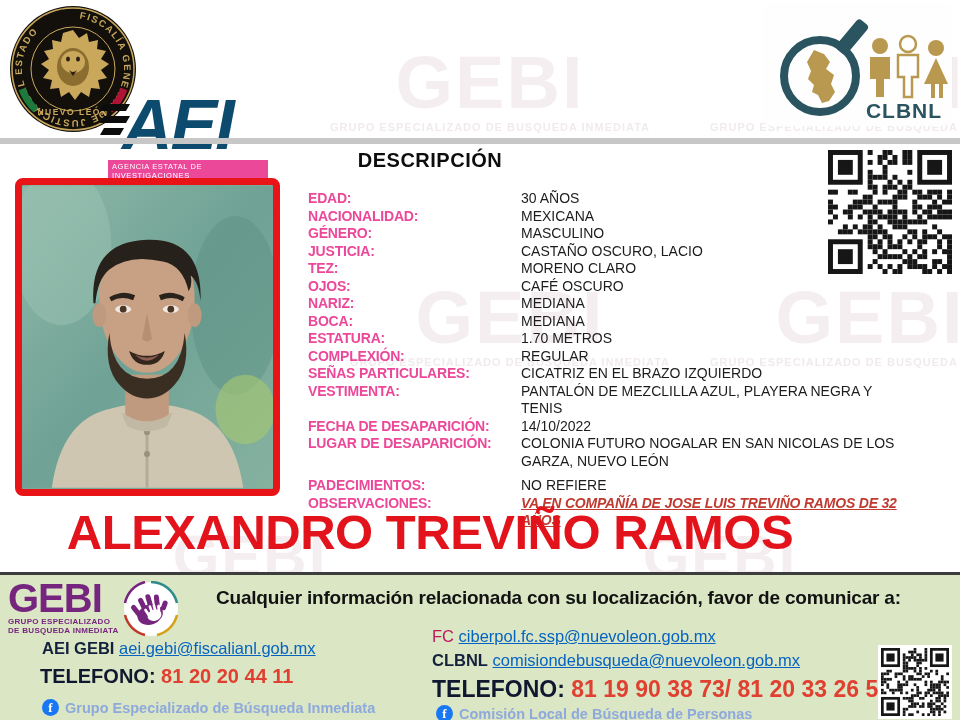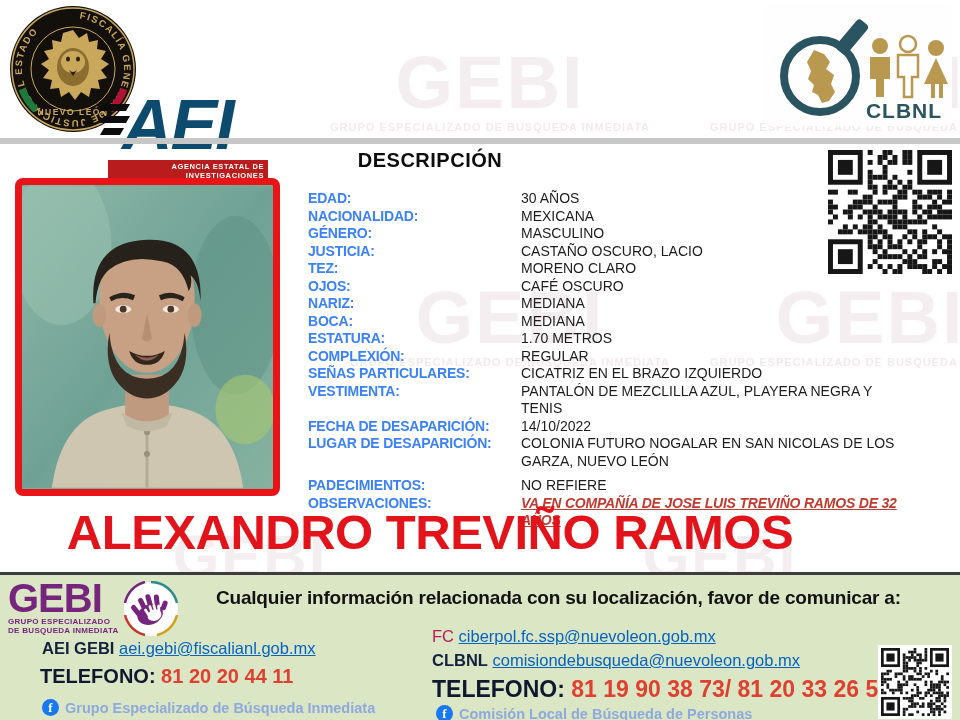--- a/index.html
+++ b/index.html
@@ -17,42 +17,42 @@
                  color:rgba(186,150,160,0.20); margin-top:4px;text-align:center; }
   .wm.small .wm-text { font-size:60px; }
   
   .header { position:absolute; top:0; left:0; width:960px; height:138px; z-index:2; }
   .seal { position:absolute; left:8px; top:4px; width:130px; height:130px; }
   .aei  { position:absolute; left:108px; top:56px; width:160px; }
   .aei .aei-word { font-size:70px; font-weight:900; font-style:italic; color:#0c4a6e;
                    letter-spacing:-2px; line-height:0.95; padding-left:14px; position:relative;margin-top:36px;}
   .aei .speed { position:absolute; left:-6px; width:26px; height:7px; background:#0c0c0c; transform:skewX(-30deg);}
   .aei .s1{top:12px;} .aei .s2{top:24px;} .aei .s3{top:36px; width:20px;}
-  .aei .aei-caption { margin-top:1px; background:#b91c1c; color:#fff; font-size:7.5px;
-                      font-weight:700; letter-spacing:0.6px; padding:2px 4px; text-align:right; }
+  .aei .aei-caption { margin-top:1px; background:#ec4899; color:#fff; font-size:7.5px;
+                      font-weight:400; letter-spacing:0.6px; padding:2px 4px; text-align:left; }
   .hdr-title { position:absolute; left:235px; right:215px; top:18px; text-align:center;
                font-size:30px; font-weight:800; letter-spacing:2.5px; color:#b92025; }
   .hdr-sub   { position:absolute; left:235px; right:215px; top:84px; text-align:center;
                font-size:21px; font-weight:800; color:#101010; }
   .clbnl-card { position:absolute; right:8px; top:2px; width:190px; height:124px;
                 background:#fefefe; border-radius:10px; }
   
   .hdr-divider { position:absolute; top:138px; left:0; width:960px; height:6px;
                  background:#c7c7c7; z-index:2; }
   
   .body { position:absolute; top:144px; left:0; width:860px; height:430px; z-index:2; }
   .desc-heading { position:absolute; top:5px; left:0; width:100%; text-align:center;
                   font-size:20px; font-weight:800; letter-spacing:0.5px; color:#0d0d0d; }
   .photo { position:absolute; left:15px; top:34px; width:265px; height:318px;
            border:7px solid #e81417; border-radius:8px; overflow:hidden; background:#7ba796; }
   .photo svg { display:block; width:100%; height:100%; }
   .fields { position:absolute; left:293px; top:46px; width:630px; }
   .frow { display:flex; align-items:flex-start; }
   .flabel { width:228px; flex:0 0 228px; font-size:14px; font-weight:800;
-            line-height:17.5px; color:#3b82f6; letter-spacing:-0.2px;padding-left:15px; }
+            line-height:17.5px; color:#ec4899; letter-spacing:-0.2px;padding-left:15px; }
   .fvalue { width:395px; flex:0 0 395px; font-size:14px; line-height:17.5px; color:#1c1c1c; }
   .frow:nth-child(15) { margin-top:7px; }
   .fvalue.obs { color:#c03a30; font-weight:800; font-style:italic;
                 text-decoration:underline; letter-spacing:-0.2px; }
   .qr { background:#fff; }
   .qr svg { display:block; width:100%; height:100%; }
   .qr-top { position:absolute; left:828px; top:6px; width:124px; height:124px; }
   .person-name { position:absolute; left:0; top:360px; width:100%; text-align:center;
                  font-size:49px; font-weight:900; letter-spacing:-0.5px; color:#e3131b;
                  white-space:nowrap; }

